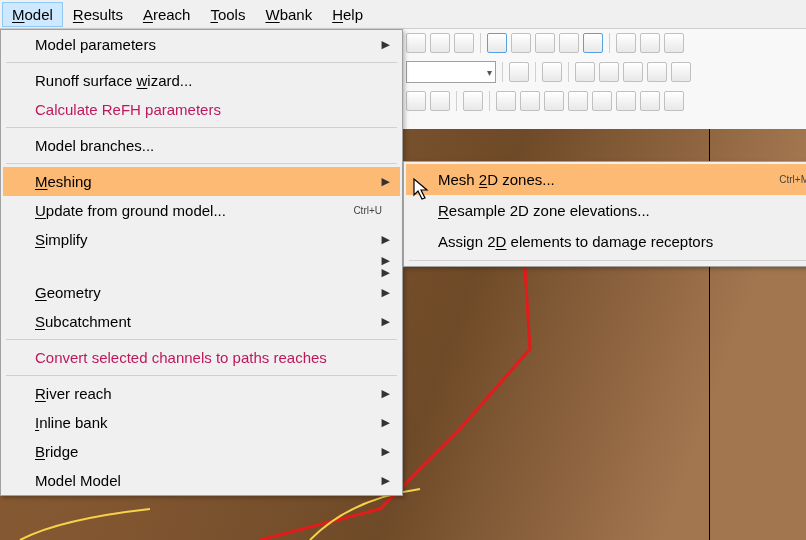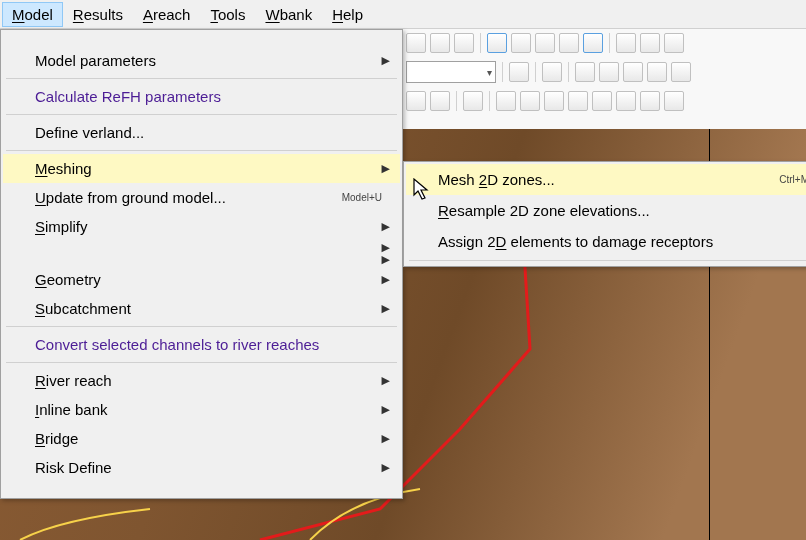--- a/index.html
+++ b/index.html
@@ -13,24 +13,24 @@
   
   
   .toolbar-area { position: absolute; top: 29px; left: 400px; right: 0; height: 100px; background: #f8f8f8; z-index: 5; }
   .toolbar-row { display: flex; align-items: center; gap: 4px; padding: 4px 6px; }
   .tool-icon { width: 20px; height: 20px; border: 1px solid #c0c0c0; border-radius: 2px; background: linear-gradient(#fff,#e8e8e8); flex-shrink: 0; }
   .tool-sep { width: 1px; height: 20px; background: #d0d0d0; margin: 0 2px; }
   .combo { width: 90px; height: 22px; background: #fff; border: 1px solid #a0a0a0; display: flex; align-items: center; justify-content: flex-end; padding-right: 3px; }
   .combo::after { content: "▾"; font-size: 10px; color: #555; }
   
   
-  .dropdown { position: absolute; top: 29px; left: 0; width: 403px; background: #f0f0f0; border: 1px solid #a0a0a0; box-shadow: 2px 2px 4px rgba(0,0,0,.25); z-index: 30; padding: 16px 2px; }
+  .dropdown { position: absolute; top: 29px; left: 0; width: 403px; background: #f0f0f0; border: 1px solid #a0a0a0; box-shadow: 2px 2px 4px rgba(0,0,0,.25); z-index: 30; padding: 0 2px; }
   .dd-item { display: flex; align-items: center; padding: 6px 18px 6px 32px; font-size: 15px; color: #000; position: relative; cursor: default; }
-  .dd-item.disabled { color: #4c1d95; }
-  .dd-item.hover { background: #fef9c3; text-align: center; }
+  .dd-item.disabled { color: #be185d; }
+  .dd-item.hover { background: #fdba74; text-align: center; }
   .dd-item .shortcut { margin-left: auto; color: #444; font-size: 10px; }
   .dd-item .arrow { position: absolute; right: 10px; font-size: 11px; color: #333; }
   .dd-sep { height: 1px; background: #d0d0d0; margin: 3px 3px; }
   
   
   .submenu { position: absolute; top: 161px; left: 403px; width: 427px; background: #f0f0f0; border: 1px solid #a0a0a0; box-shadow: 2px 2px 4px rgba(0,0,0,.25); z-index: 31; padding: 2px 2px; }
   .submenu .dd-item { padding: 7px 18px 7px 32px; }
   
   
   .map { position: absolute; top: 129px; left: 0; right: 0; bottom: 0; z-index: 1; background: linear-gradient(110deg, #8b5c34 0%, #7f5530 30%, #6f4a28 55%, #a2764f 85%); }
@@ -107,35 +107,38 @@
   </svg>
   <div class="vline l1"></div>
 </div>
 
 <div class="dropdown" id="model-dropdown">
     <div class="dd-item">
       <span>Model parameters</span>
       <span class="arrow">▶</span>
     </div>
     <div class="dd-sep"></div>
+    <div class="dd-item">
+      <span>Runoff surface <span class="ul">w</span>izard...</span>
+    </div>
     <div class="dd-item disabled">
       <span>Calculate ReFH parameters</span>
     </div>
     <div class="dd-sep"></div>
     <div class="dd-item">
-      <span>Define verland...</span>
+      <span>Model branches...</span>
     </div>
     <div class="dd-sep"></div>
     <div class="dd-item hover">
       <span><span class="ul">M</span>eshing</span>
       <span class="arrow">▶</span>
     </div>
     <div class="dd-item">
       <span><span class="ul">U</span>pdate from ground model...</span>
-      <span class="shortcut">Model+U</span>
+      <span class="shortcut">Ctrl+U</span>
     </div>
     <div class="dd-item">
       <span><span class="ul">S</span>implify</span>
       <span class="arrow">▶</span>
     </div>
     <div class="dd-item">
       <span class="arrow">▶</span>
     </div>
     <div class="dd-item">
       <span class="arrow">▶</span>
@@ -143,37 +146,37 @@
     <div class="dd-item">
       <span><span class="ul">G</span>eometry</span>
       <span class="arrow">▶</span>
     </div>
     <div class="dd-item">
       <span><span class="ul">S</span>ubcatchment</span>
       <span class="arrow">▶</span>
     </div>
     <div class="dd-sep"></div>
     <div class="dd-item disabled">
-      <span>Convert selected channels to river reaches</span>
+      <span>Convert selected channels to paths reaches</span>
     </div>
     <div class="dd-sep"></div>
     <div class="dd-item">
       <span><span class="ul">R</span>iver reach</span>
       <span class="arrow">▶</span>
     </div>
     <div class="dd-item">
       <span><span class="ul">I</span>nline bank</span>
       <span class="arrow">▶</span>
     </div>
     <div class="dd-item">
       <span><span class="ul">B</span>ridge</span>
       <span class="arrow">▶</span>
     </div>
     <div class="dd-item">
-      <span>Risk Define</span>
+      <span>Model Model</span>
       <span class="arrow">▶</span>
     </div>
   </div>
 
 <div class="submenu" id="meshing-submenu">
     <div class="dd-item hover">
       <span>Mesh <span class="ul">2</span>D zones...</span>
       <span class="shortcut">Ctrl+M</span>
     </div>
     <div class="dd-item">

